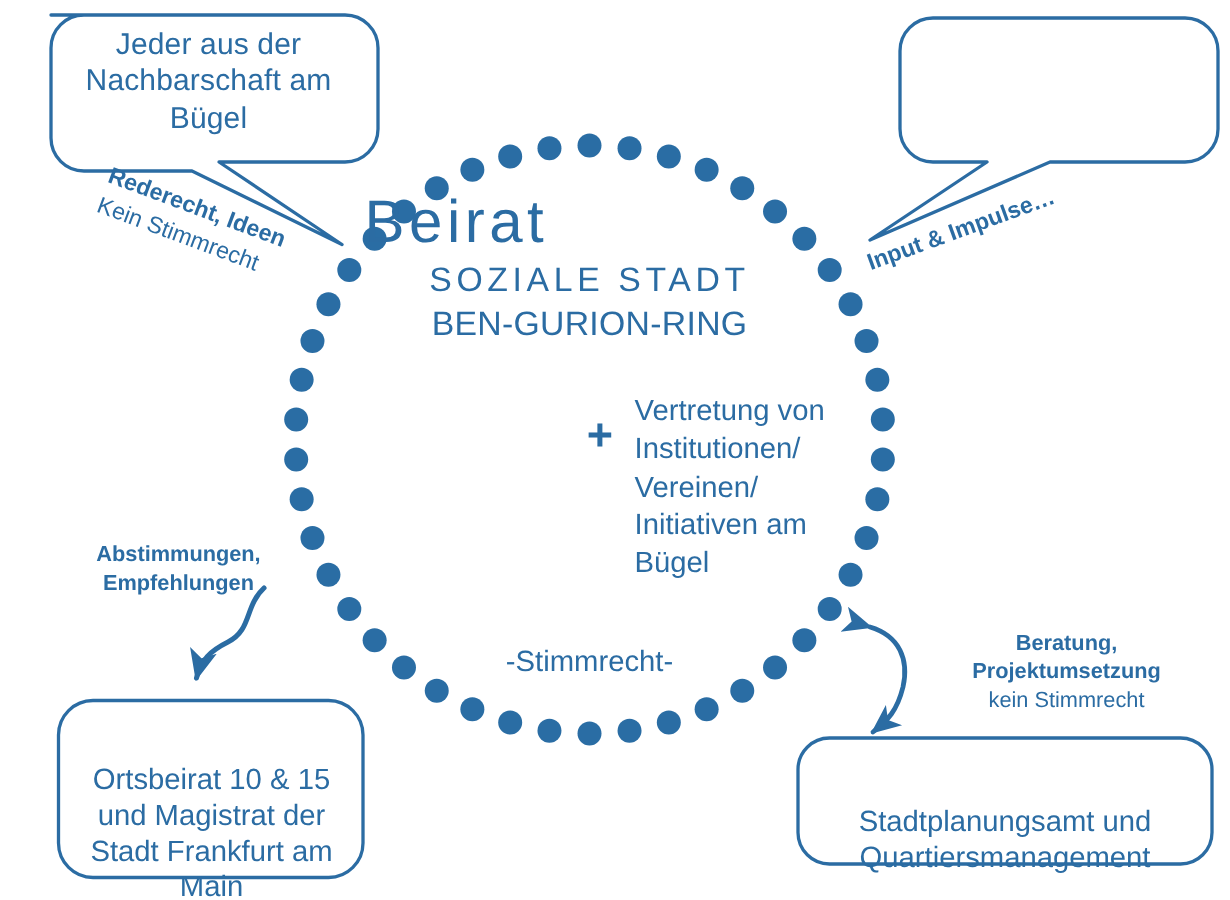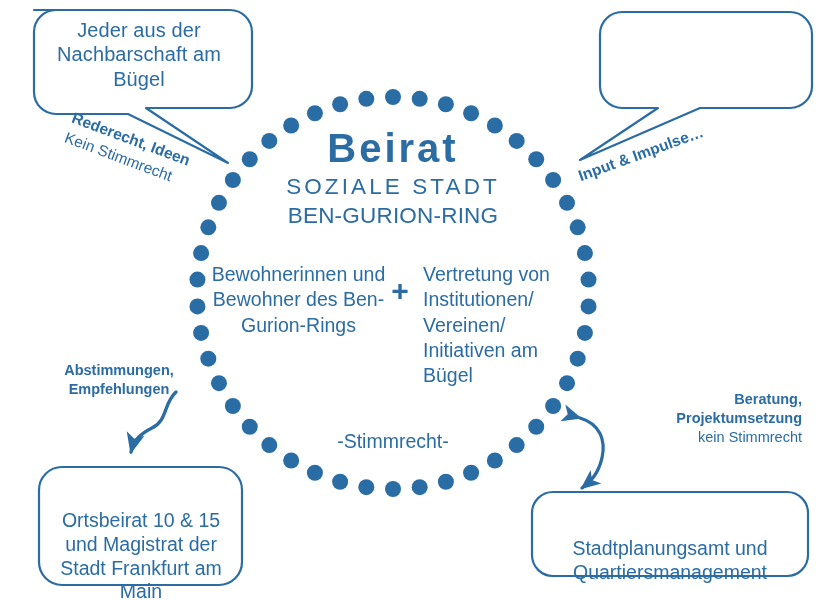--- a/index.html
+++ b/index.html
@@ -29,22 +29,22 @@
   #bubble-tr-text{left:608px;top:22px;width:196px;}
 
   
   .box-text{text-align:center;font-size:19.5px;margin-top:34px;}
   #box-bl-text{left:44px;top:475px;width:194px;}
   #box-br-text{left:538px;top:503px;width:264px;}
 
   
   #title-main{
     left:243px;top:128px;width:300px;
-    text-align:center;
-    font-size:40px;font-weight:bold;
+    text-align:left;
+    font-size:40px;font-weight:normal;
     letter-spacing:3px;
     line-height:1;
   }
   #title-sub1{
     left:243px;top:176px;width:300px;
     text-align:center;
     font-size:22.5px;
     letter-spacing:3.1px;
     line-height:1;
   }
@@ -92,22 +92,22 @@
     font-size:15.5px;font-weight:bold;
     white-space:nowrap;
   }
 
   
   #lbl-abstimmungen{
     left:44px;top:361px;width:150px;
     text-align:center;font-size:14.5px;font-weight:bold;line-height:1.3;
   }
   #lbl-beratung{
-    left:620px;top:390px;width:182px;
-    text-align:right;font-size:14.5px;line-height:1.32;
+    left:620px;top:420px;width:182px;
+    text-align:center;font-size:14.5px;line-height:1.32;
   }
   #lbl-beratung .b{font-weight:bold;display:block;}
   #lbl-beratung .n{font-weight:normal;display:block;font-size:14.5px;}
 </style>
 </head>
 <body>
 
 <div id="stage">
 
   <svg id="art" viewBox="0 0 820 600">
@@ -206,21 +206,20 @@
       <span class="l1">Rederecht, Ideen</span>
       <span class="l2">Kein Stimmrecht</span>
     </div>
 
     <div class="txt" id="lbl-input">Input &amp; Impulse…</div>
 
     <div class="txt" id="title-main">Beirat</div>
     <div class="txt" id="title-sub2">BEN-GURION-RING</div>
     <div class="txt" id="title-sub1">SOZIALE STADT</div>
 
-    <div class="txt" id="col-left">Bewohnerinnen und Bewohner des Ben-Gurion-Rings</div>
     <div class="txt" id="plus-sign">+</div>
     <div class="txt" id="col-right">Vertretung von Institutionen/ Vereinen/ Initiativen am Bügel</div>
     <div class="txt" id="stimmrecht">-Stimmrecht-</div>
 
     <div class="txt box-text" id="box-bl-text">Ortsbeirat 10 &amp; 15 und Magistrat der Stadt Frankfurt am Main</div>
     <div class="txt" id="lbl-abstimmungen">Abstimmungen, Empfehlungen</div>
 
     <div class="txt box-text" id="box-br-text">Stadtplanungsamt und Quartiersmanagement</div>
 
     <div class="txt" id="lbl-beratung">

